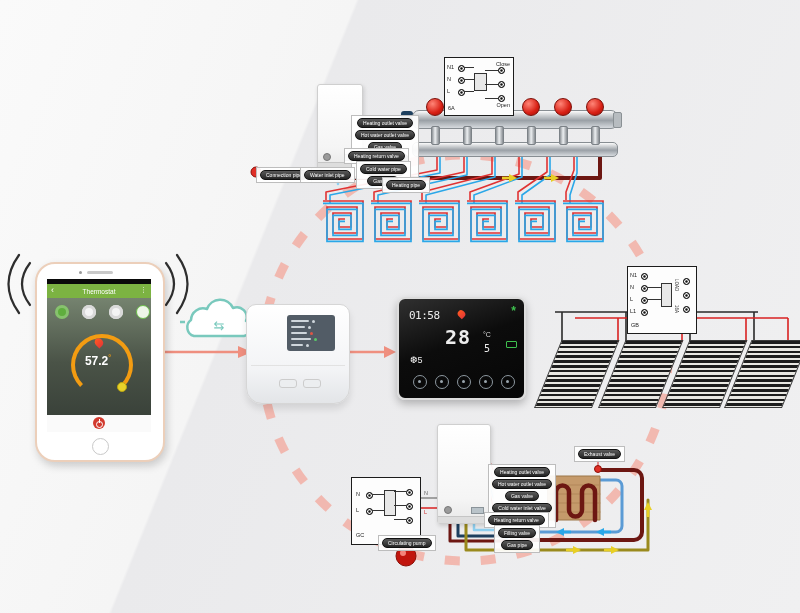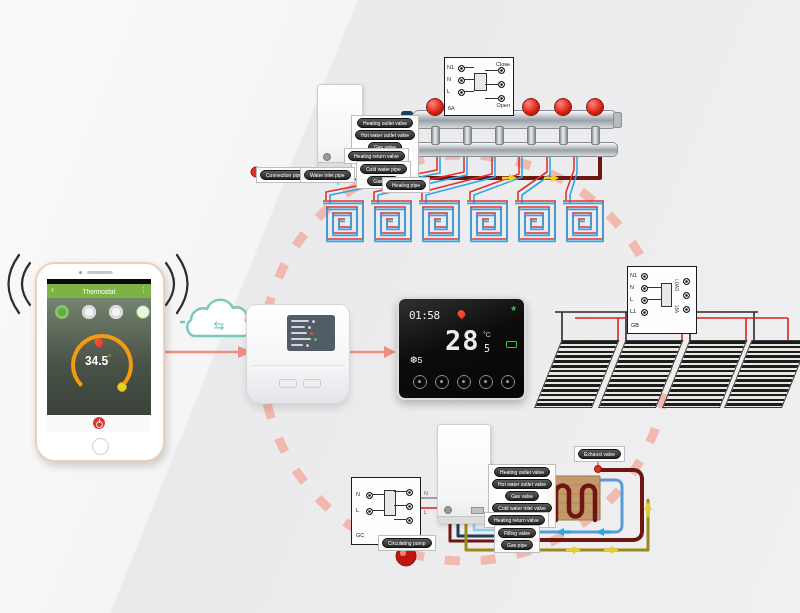--- a/index.html
+++ b/index.html
@@ -232,21 +232,21 @@
       <span class="abs" style="right:4px;top:2px;font-size:7px;">⋮</span>
     </div>
     <div class="pbody">
       <div class="pbtn" style="left:8px;background:#5fae3e;box-shadow:inset 0 0 0 3px rgba(255,255,255,.25);"></div>
       <div class="pbtn" style="left:35px;background:#f4f4f4;box-shadow:inset 0 0 0 3px #d9d9d9;"></div>
       <div class="pbtn" style="left:62px;background:#f4f4f4;box-shadow:inset 0 0 0 3px #d9d9d9;"></div>
       <div class="pbtn" style="left:89px;background:#eef6e8;border:1px solid #6cc04a;box-sizing:border-box;"></div>
       <div class="dial"></div>
       <div class="flame" style="left:48px;top:40px;"></div>
       <div class="abs" style="left:24px;top:56px;width:54px;text-align:center;color:#fff;font-size:12px;font-weight:bold;">
-        <span>34.5</span><sup style="font-size:7px;color:#f39c12;">°</sup>
+        <span>57.2</span><sup style="font-size:7px;color:#f39c12;">°</sup>
       </div>
       <div class="abs" style="left:70px;top:84px;width:8px;height:8px;border-radius:50%;background:#e8d22a;border:1px solid #b8a512;"></div>
     </div>
     <div class="psheet">
       <div class="pwr"></div>
     </div>
   </div>
   <div class="home"></div>
 </div>
 
@@ -275,21 +275,21 @@
   </div>
   <div class="abs" style="left:4px;right:4px;top:60px;height:1px;background:#e2e2e2;"></div>
   <div class="gwbtn" style="left:32px;top:74px;"></div>
   <div class="gwbtn" style="left:56px;top:74px;"></div>
 </div>
 
 <div class="thermo">
   <div class="abs seg" style="left:10px;top:10px;font-size:11px;letter-spacing:-0.5px;">01:58</div>
   <div class="flame" style="left:59px;top:11px;width:7px;height:8px;"></div>
   <div class="abs" style="right:8px;top:5px;color:#3ec04e;font-size:12px;font-weight:bold;">*</div>
-  <div class="abs seg" style="left:46px;top:26px;font-size:27px;font-weight:bold;letter-spacing:1px;">28</div>
+  <div class="abs seg" style="left:46px;top:26px;font-size:20px;font-weight:bold;letter-spacing:1px;">28</div>
   <div class="abs" style="left:84px;top:32px;color:#dcdcdc;font-size:7px;">°C</div>
   <div class="abs seg" style="left:85px;top:44px;font-size:10px;">5</div>
   <div class="abs" style="right:7px;top:42px;width:9px;height:5px;border:1px solid #3ec04e;border-radius:1px;"></div>
   <div class="abs" style="left:11px;top:56px;color:#ececec;font-size:9px;">❆5</div>
   <div class="tkey" style="left:14px;"></div>
   <div class="tkey" style="left:36px;"></div>
   <div class="tkey" style="left:58px;"></div>
   <div class="tkey" style="left:80px;"></div>
   <div class="tkey" style="left:102px;"></div>
 </div>

